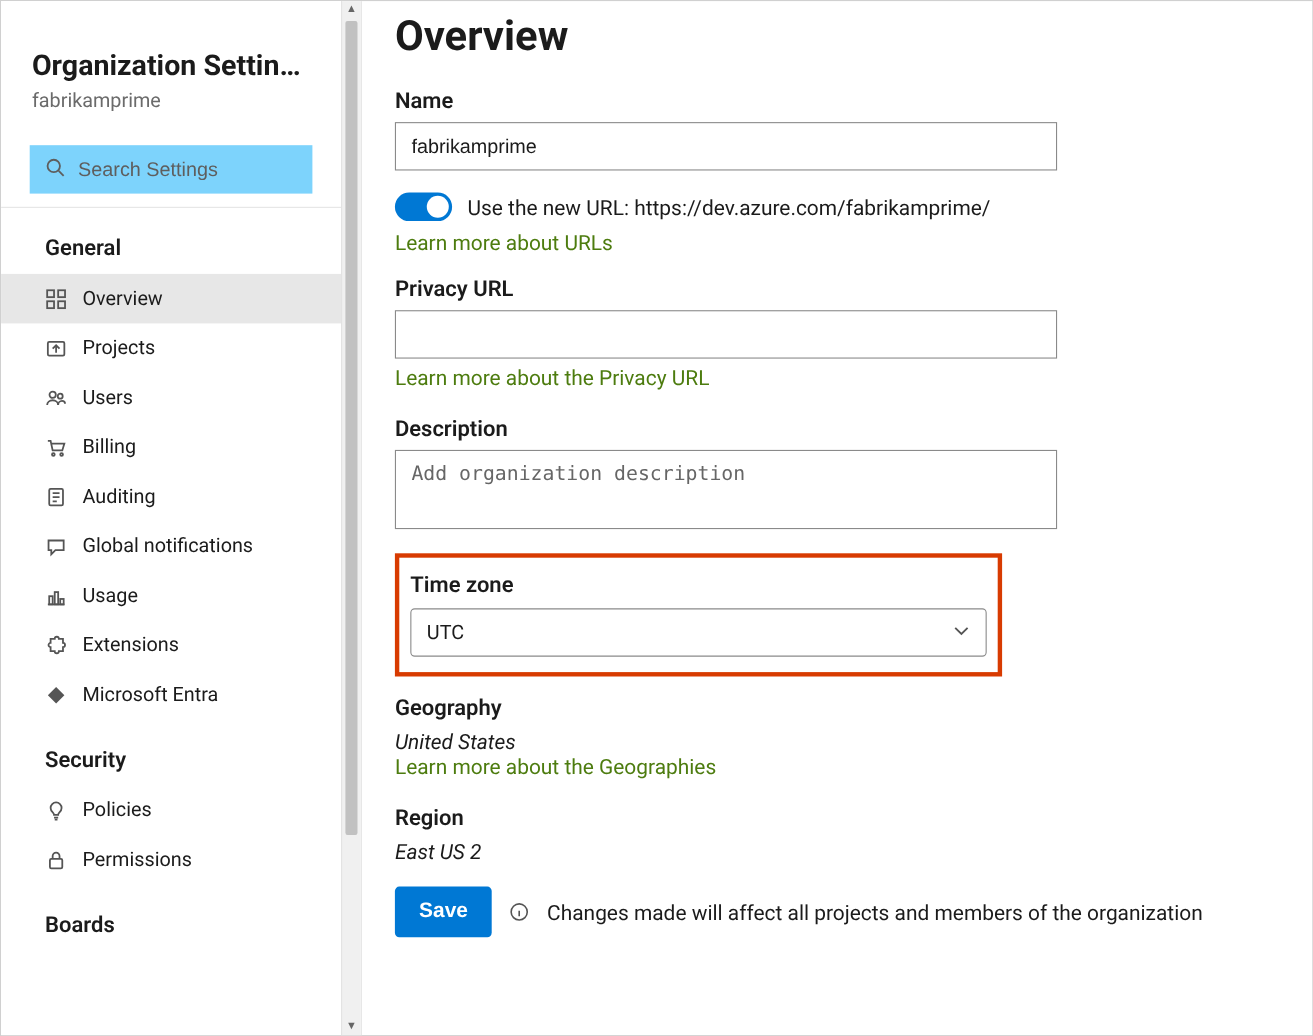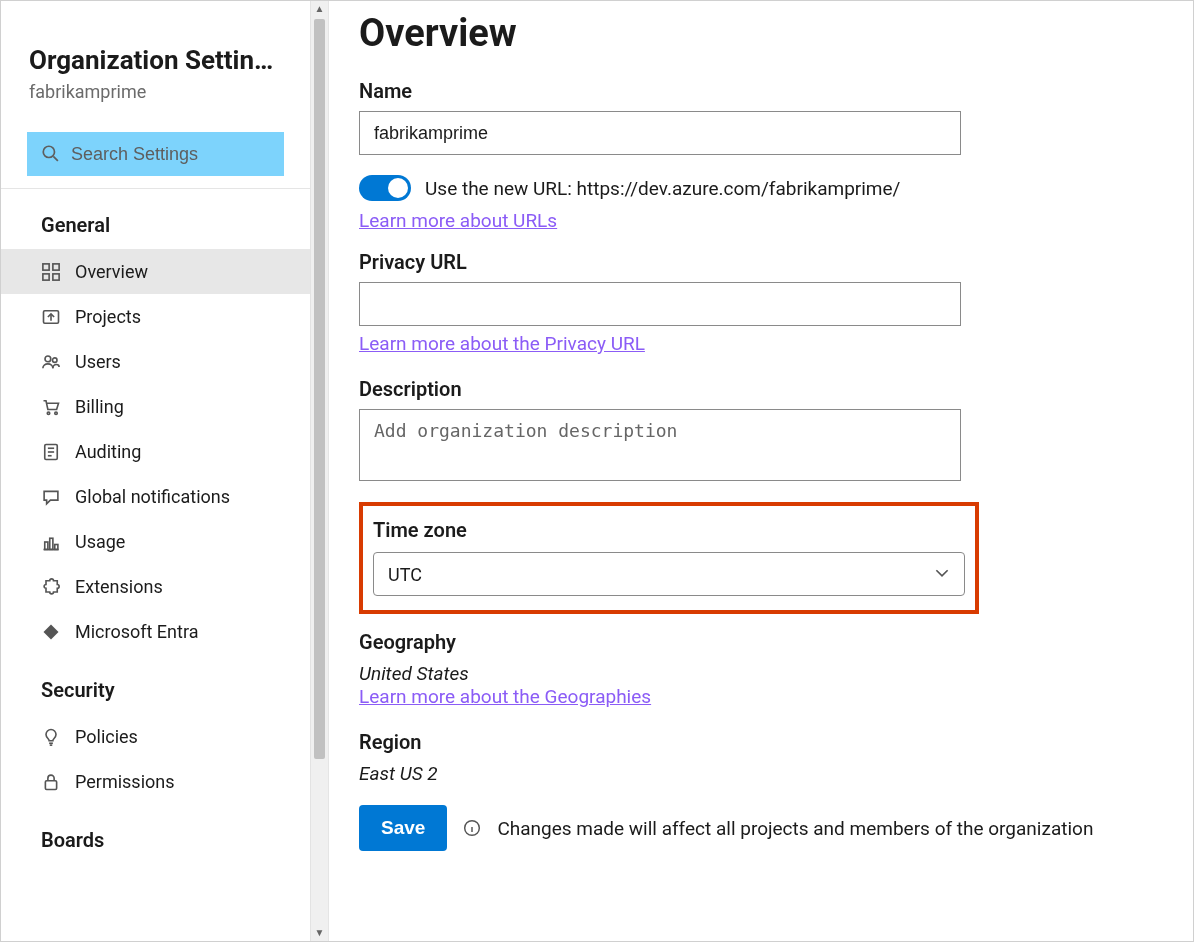--- a/index.html
+++ b/index.html
@@ -203,22 +203,21 @@
     top: 3px;
     right: 3px;
   }
   .toggle-label {
     font-size: 19px;
     color: #1b1b1b;
     white-space: nowrap;
   }
   .link {
     font-size: 19px;
-    color: #8b5cf6;
-    text-decoration: underline;
+    color: #4d7c0f;
     cursor: pointer;
     display: inline-block;
     text-align: right;
   }
   .highlight-box {
     border: 4px solid #d83b01;
     padding: 12px 10px 14px 10px;
     margin-bottom: 16px;
   }
   .select-wrap {
@@ -457,21 +456,21 @@
         </div>
       </div>
 
       <div class="row" style="margin-top:22px;">
         <div class="field-label">Description</div>
         <textarea class="textarea" placeholder="Add organization description" style=""></textarea>
       </div>
 
     </div>
 
-    <div class="highlight-box" style="width:620px;">
+    <div class="highlight-box" style="width:552px;">
       <div class="field-label">Time zone</div>
       <div class="select-wrap" style="margin-top:10px;">
         <div class="select">
           <span>UTC</span>
         </div>
         <span class="chev">
           <svg viewBox="0 0 16 16" width="18" height="18" fill="none" stroke="currentColor" stroke-width="1.5">
               <polyline points="3,6 8,11 13,6"></polyline>
             </svg>
         </span>

